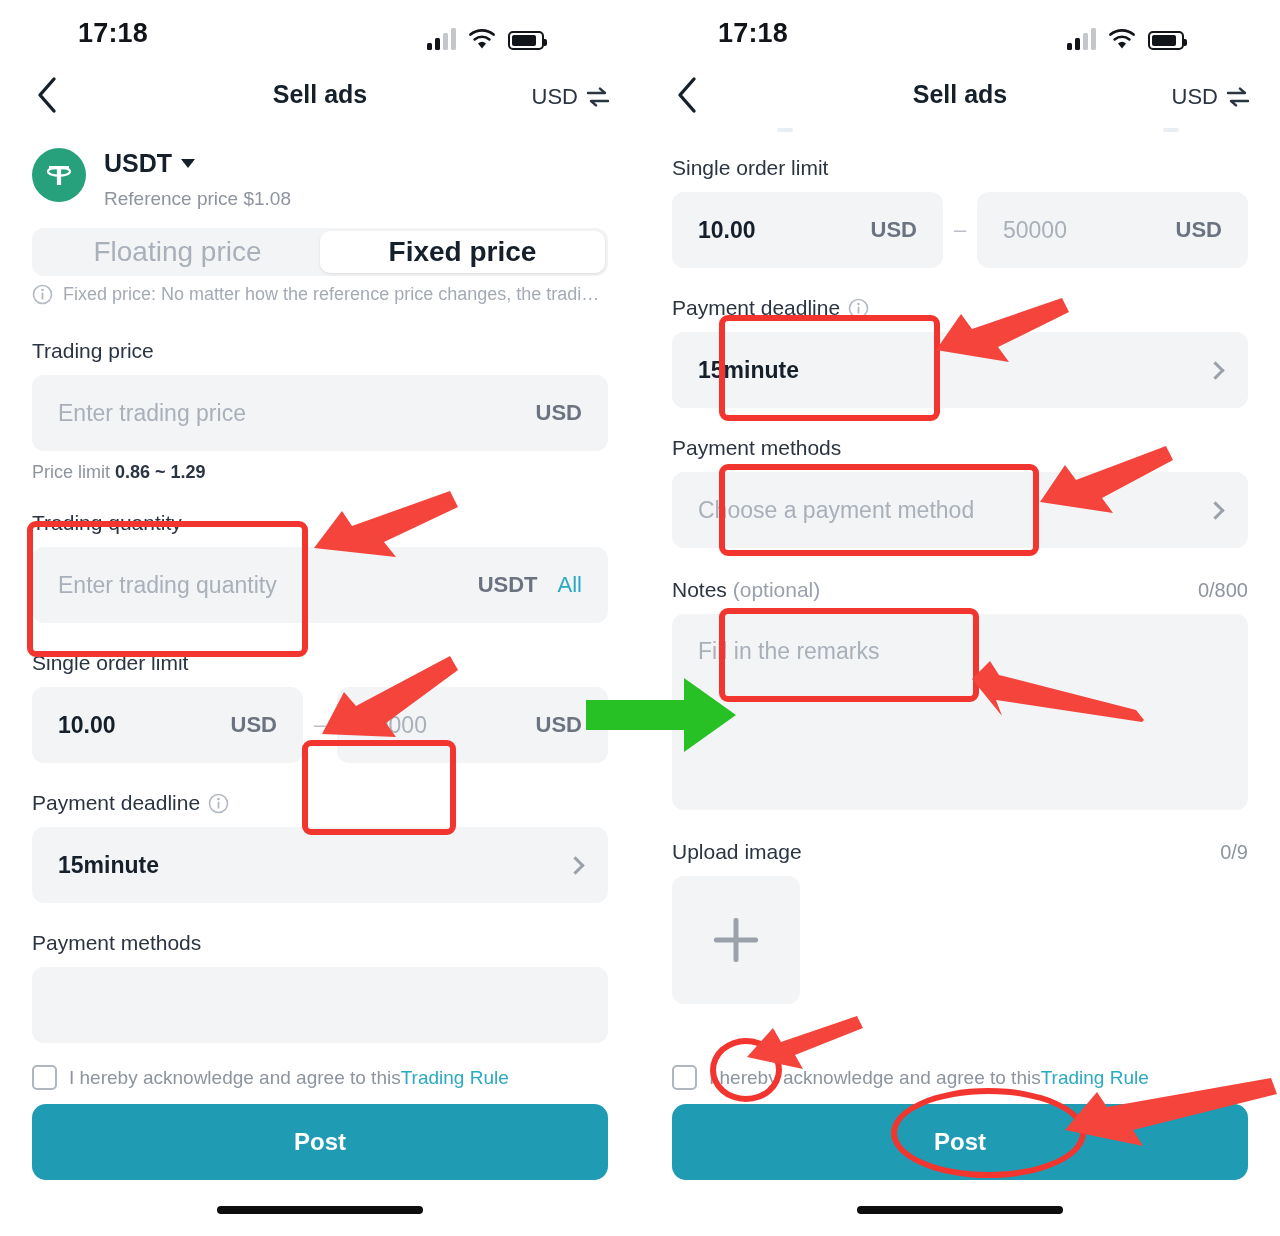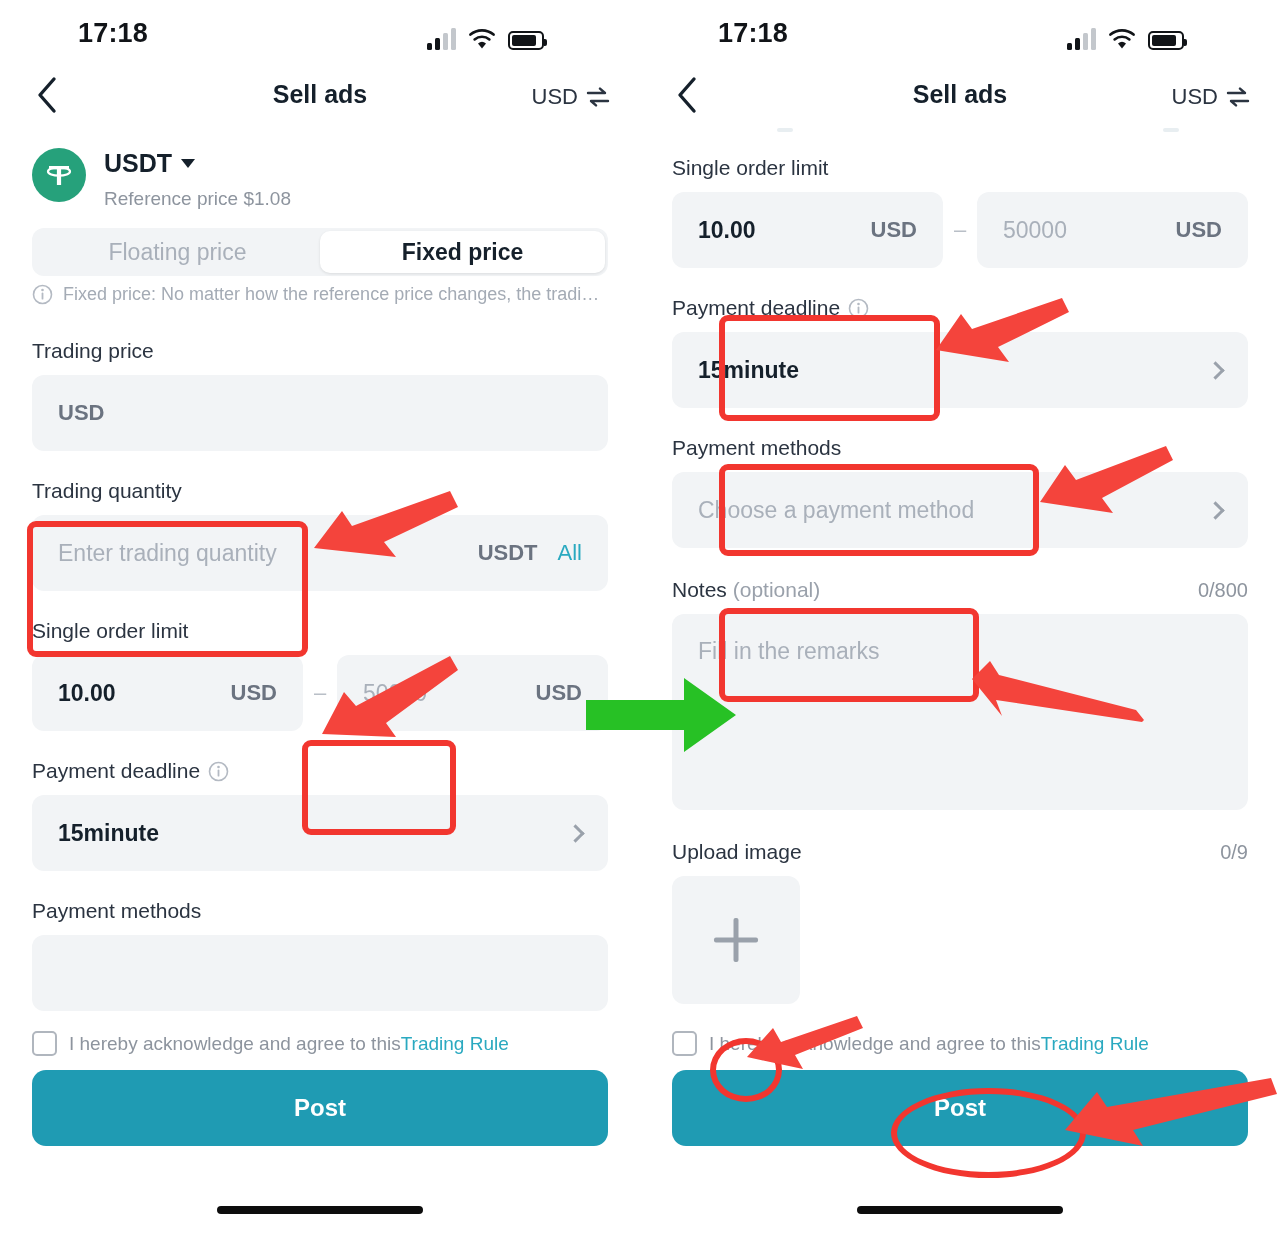--- a/index.html
+++ b/index.html
@@ -57,21 +57,21 @@
   .coin-logo svg { display:block; }
   .coin-info { margin-left: 18px; padding-top: 1px; }
   .coin-name { font-size: 25px; font-weight: bold; color: #15202b; display: flex; align-items: center; gap: 9px; }
   .caret-dn { width: 0; height: 0; border-left: 7px solid transparent; border-right: 7px solid transparent; border-top: 9px solid #15202b; display:inline-block; }
   .coin-ref { font-size: 19px; color: #8d949e; margin-top: 10px; }
 
   .segmented {
     margin-top: 18px; height: 48px; background: #f2f4f6; border-radius: 12px;
     display: flex; padding: 3px; position: relative;
   }
-  .seg { flex: 1; display: flex; align-items: center; justify-content: center; font-size: 23px; border-radius: 10px; cursor: pointer; }
+  .seg { flex: 1; display: flex; align-items: center; justify-content: center; font-size: 28px; border-radius: 10px; cursor: pointer; }
   .seg.inactive { color: #a9b0ba; }
   .seg.active { background: #ffffff; color: #15202b; font-weight: bold; box-shadow: 0 1px 3px rgba(0,0,0,.10); }
 
   .hint-row { display: flex; align-items: center; gap: 10px; margin-top: 8px; }
   .hint-text { font-size: 18px; color: #a4abb5; white-space: nowrap; overflow: hidden; text-overflow: ellipsis; }
 
   .icon-i { width: 21px; height: 21px; flex: 0 0 auto; }
 
   .field-label { font-size: 21px; color: #2b3441; margin-top: 34px; display:flex; align-items:center; gap:8px; }
   .field-label.tight { margin-top: 28px; }
@@ -125,21 +125,21 @@
   .cbox { width: 25px; height: 25px; border: 2px solid #b0b6be; border-radius: 5px; background: #fff; flex: 0 0 auto; cursor: pointer; }
   .agree-text { font-size: 19px; color: #8d949e; }
   .agree-text .link { color: #2aa9c0; }
   .post-btn {
     margin-top: 14px; height: 76px; background: #1f9bb3; border-radius: 14px;
     display: flex; align-items: center; justify-content: center;
     color: #ffffff; font-size: 24px; font-weight: bold; cursor: pointer;
   }
   .home-ind { position: absolute; left: 50%; transform: translateX(-50%); bottom: 22px; width: 206px; height: 8px; background: #0d0d0d; border-radius: 4px; }
 
-  .footer-fixed { position: absolute; left: 32px; right: 32px; bottom: 90px; background:#fff; }
+  .footer-fixed { position: absolute; left: 32px; right: 32px; bottom: 56px; background:#fff; }
 
   
   .anno { position: absolute; pointer-events: none; }
   .hl-rect { border: 6px solid #f2362f; border-radius: 9px; }
   .hl-ellipse { border: 6px solid #f2362f; border-radius: 50%; }
   .arrow-red { fill: #f4443c; }
   .arrow-green { fill: #27c125; }
 
   .scroll-ghost { position: absolute; height: 4px; background: #e8eef1; border-radius: 2px; }
 </style>
@@ -219,21 +219,25 @@
               <circle cx="10.5" cy="10.5" r="9" fill="none" stroke="#b4bac3" stroke-width="1.6"></circle>
               <circle cx="10.5" cy="6" r="1.3" fill="#b4bac3"></circle>
               <rect x="9.6" y="8.6" width="1.8" height="7" rx=".9" fill="#b4bac3"></rect>
             </svg>
         </span>
         <span class="hint-text">Fixed price: No matter how the reference price changes, the tradi…</span>
       </div>
 
       <div class="field-label">Trading price</div>
       <div class="input-box">
+        <span class="input-ph">Enter trading price</span>
         <span class="input-suffix">USD</span>
+      </div>
+      <div class="sub-note">
+        <span>Price limit </span><b>0.86 ~ 1.29</b>
       </div>
 
       <div class="field-label tight">Trading quantity</div>
       <div class="input-box">
         <span class="input-ph">Enter trading quantity</span>
         <span class="input-suffix">USDT</span>
         <span class="input-all">All</span>
       </div>
 
 

